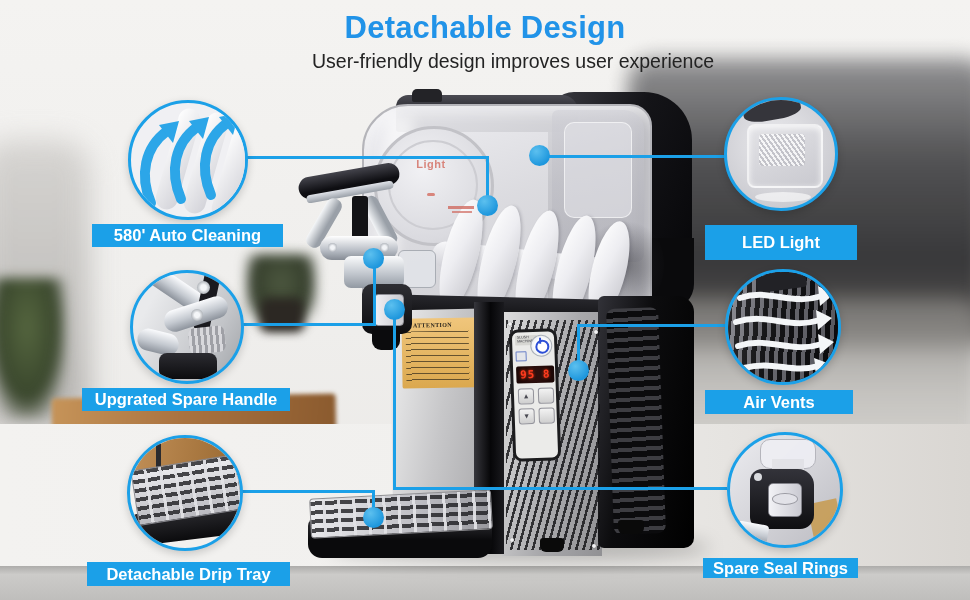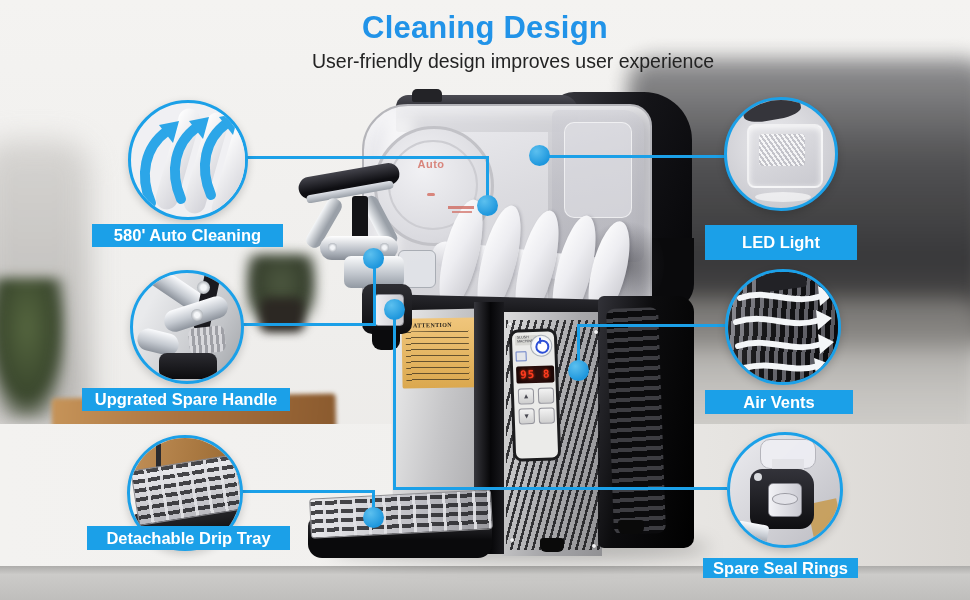--- a/index.html
+++ b/index.html
@@ -121,21 +121,21 @@
   <div class="mc bowl-window-inner"></div>
   <div class="mc auger-hub"></div>
   <div class="mc auger-shaft"></div>
   <div class="mc coil" style="left:444px;top:198px;"></div>
   <div class="mc coil" style="left:482px;top:204px;"></div>
   <div class="mc coil" style="left:520px;top:209px;"></div>
   <div class="mc coil" style="left:557px;top:214px;"></div>
   <div class="mc coil" style="left:592px;top:220px;height:100px;"></div>
   <div class="mc lid-circle"></div>
   <div class="mc lid-circle-inner"></div>
-  <div class="mc bowl-word">Auto</div>
+  <div class="mc bowl-word">Light</div>
   <div class="mc bowl-mark1"></div>
   <div class="mc bowl-mark2"></div>
   <div class="mc bowl-mark3"></div>
   <div class="mc seat"></div>
 
   <div class="mc base-left"></div>
   <div class="mc attention">
     <div class="attention-title"><span>⚠</span> <span>ATTENTION</span></div>
     <div class="attention-lines"></div>
   </div>
@@ -236,21 +236,21 @@
     <div class="b-art" style="left:58px;top:36px;width:12px;height:12px;border-radius:50%;background:radial-gradient(circle,#f4f6f8 30%,#7e848c 100%);"></div>
   </div>
   <div class="label" style="left:82px;top:388px;width:208px;height:23px;">Upgrated Spare Handle</div>
 
   <div class="bubble" style="left:127px;top:435px;width:116px;height:116px;background:#f2f1ef;">
     <div class="b-art" style="left:0;top:0;width:116px;height:34px;background:linear-gradient(100deg,#c29058,#96662f);"></div>
     <div class="b-art" style="left:26px;top:0;width:5px;height:34px;background:#2a2a2e;"></div>
     <div class="b-art" style="left:2px;top:70px;width:108px;height:32px;background:linear-gradient(180deg,#2e2e33,#0b0b0d);border-radius:6px;transform:rotate(-7deg);"></div>
     <div class="b-art" style="left:4px;top:24px;width:104px;height:54px;border:1px solid #87878d;border-radius:3px;transform:rotate(-9deg);background-image:repeating-linear-gradient(90deg,rgba(0,0,0,0) 0 12px,rgba(225,225,229,.95) 12px 15px),repeating-linear-gradient(0deg,rgba(0,0,0,0) 0 5px,rgba(28,28,32,.8) 5px 9px),linear-gradient(180deg,#ececef,#b9b9bf);"></div>
   </div>
-  <div class="label" style="left:87px;top:526px;width:203px;height:24px;">Detachable Drip Tray</div>
+  <div class="label" style="left:87px;top:562px;width:203px;height:24px;">Detachable Drip Tray</div>
 
   <div class="bubble" style="left:724px;top:97px;width:114px;height:114px;background:radial-gradient(circle at 45% 40%,#ebebee 0%,#c6c6cc 85%);">
     <div class="b-art" style="left:16px;top:0px;width:58px;height:20px;background:#35353b;border-radius:0 0 40% 40%;transform:rotate(-10deg);"></div>
     <div class="b-art" style="left:20px;top:24px;width:72px;height:60px;background:linear-gradient(155deg,#e3e3e7,#c9c9cf);border:2px solid rgba(255,255,255,.7);border-radius:8px;box-shadow:inset 0 2px 6px rgba(255,255,255,.8);"></div>
     <div class="b-art" style="left:32px;top:34px;width:46px;height:32px;border-radius:4px;background:repeating-linear-gradient(55deg,rgba(255,255,255,.75) 0 2px,rgba(175,175,183,.5) 2px 4px);"></div>
     <div class="b-art" style="left:28px;top:92px;width:56px;height:10px;border-radius:50%;background:rgba(255,255,255,.6);"></div>
   </div>
   <div class="label" style="left:705px;top:225px;width:152px;height:35px;">LED Light</div>
 
   <div class="bubble" style="left:725px;top:269px;width:116px;height:116px;background:linear-gradient(100deg,#c9cace 0%,#4a4a4e 40%,#101013 100%);">
@@ -278,16 +278,16 @@
     <div class="b-art" style="left:42px;top:24px;width:32px;height:16px;background:rgba(225,225,230,.9);"></div>
     <div class="b-art" style="left:80px;top:66px;width:30px;height:34px;background:#c79a4e;opacity:.85;transform:rotate(-12deg);"></div>
     <div class="b-art" style="left:20px;top:34px;width:64px;height:60px;background:linear-gradient(180deg,#33333a,#0e0e11);border-radius:12px 16px 14px 12px;"></div>
     <div class="b-art" style="left:38px;top:48px;width:32px;height:32px;background:linear-gradient(90deg,#f2f2f6,#cacad2);border:1px solid #82828a;border-radius:5px;"></div>
     <div class="b-art" style="left:42px;top:58px;width:24px;height:10px;border-radius:50%;background:#e2e2e8;border:1px solid #9a9aa2;"></div>
     <div class="b-art" style="left:24px;top:38px;width:8px;height:8px;border-radius:50%;background:#d9dade;"></div>
     <div class="b-art chrome" style="left:6px;top:88px;width:32px;height:20px;border-radius:4px;transform:rotate(10deg);"></div>
   </div>
   <div class="label" style="left:703px;top:558px;width:155px;height:20px;">Spare Seal Rings</div>
 
-  <div class="title">Cleaning Design</div>
+  <div class="title">Detachable Design</div>
   <div class="subtitle">User-friendly design improves user experience</div>
 
 </div>
 
 </body></html>

